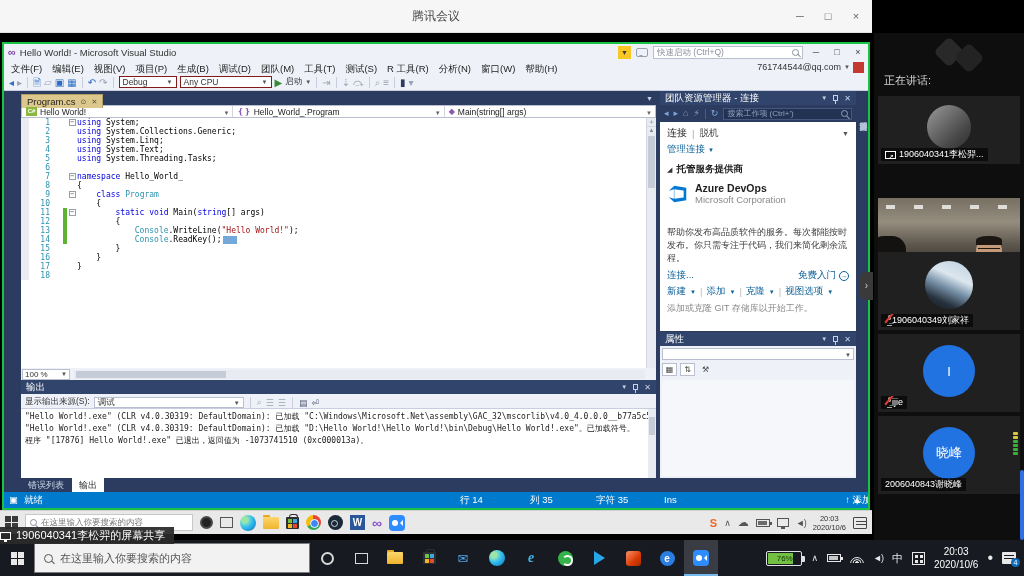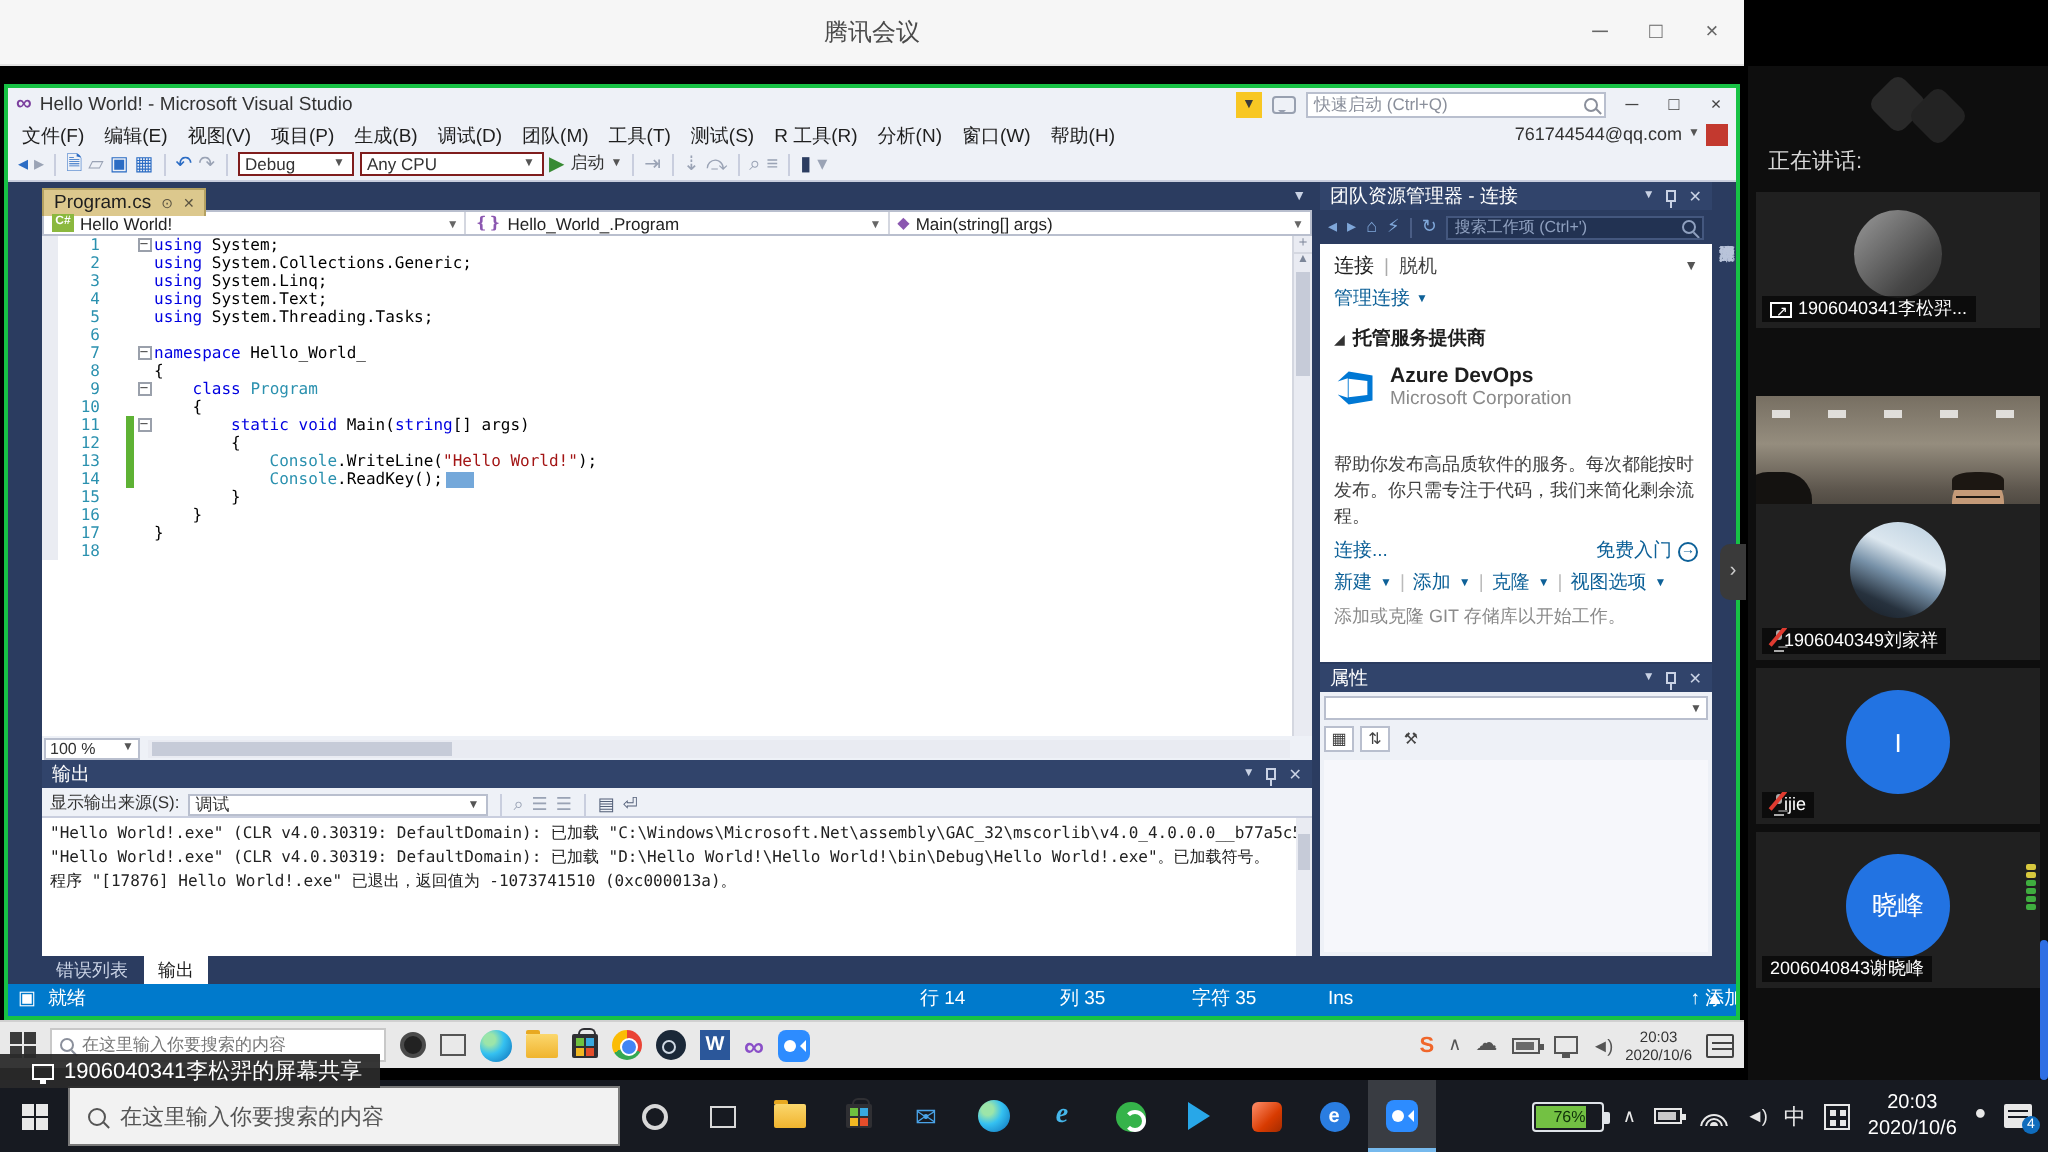--- a/index.html
+++ b/index.html
@@ -262,21 +262,21 @@
   .vu{position:absolute;right:2px;top:16px;display:flex;flex-direction:column;gap:1px}
   .vu i{width:5px;height:3px;background:#3fae3f;border-radius:1px}
   .vu i:nth-child(1),.vu i:nth-child(2){background:#d8c93e}
   .sb-scroll{position:absolute;left:1020px;top:33px;width:4px;height:507px}
   .sb-thumb{position:absolute;top:437px;width:4px;height:70px;background:#2f6fe4;border-radius:2px}
   .collapse{position:absolute;left:860px;top:272px;width:13px;height:28px;background:#3a3a3a;border-radius:5px 0 0 5px;
       color:#ccc;font-size:10px;line-height:27px;text-align:center}
 
   
   .banner{position:absolute;left:0;top:527px;height:17px;background:rgba(42,42,42,.94);color:#fff;font-size:11px;
-      display:flex;align-items:center;gap:5px;padding:0 9px 0 16px;z-index:5}
+      display:flex;align-items:center;gap:5px;padding:0 9px 0 0;z-index:5}
   .ic-monitor{width:11px;height:8px;border:1px solid #fff;position:relative;flex:none}
   .ic-monitor::after{content:"";position:absolute;left:3px;bottom:-3px;width:3px;height:2px;background:#fff}
 </style>
 </head>
 <body>
 
 <div id="stage">
 
   <div class="meet-bar">
     <div class="meet-title">腾讯会议</div>

